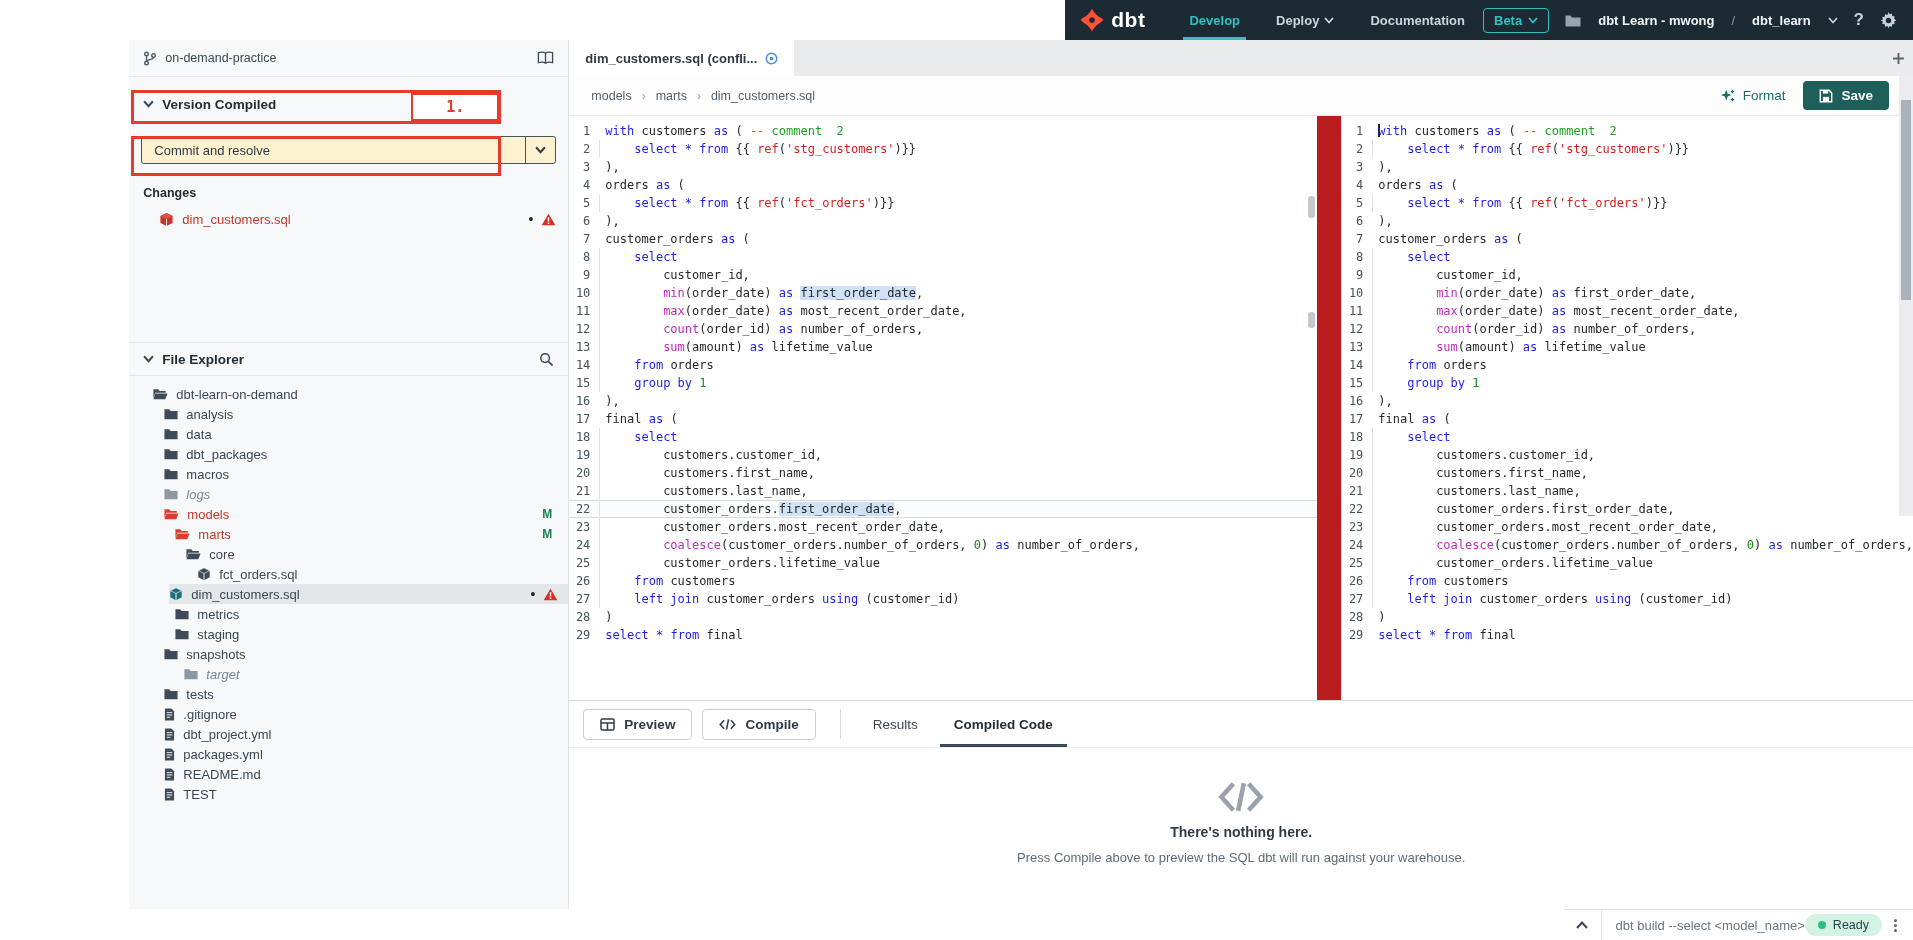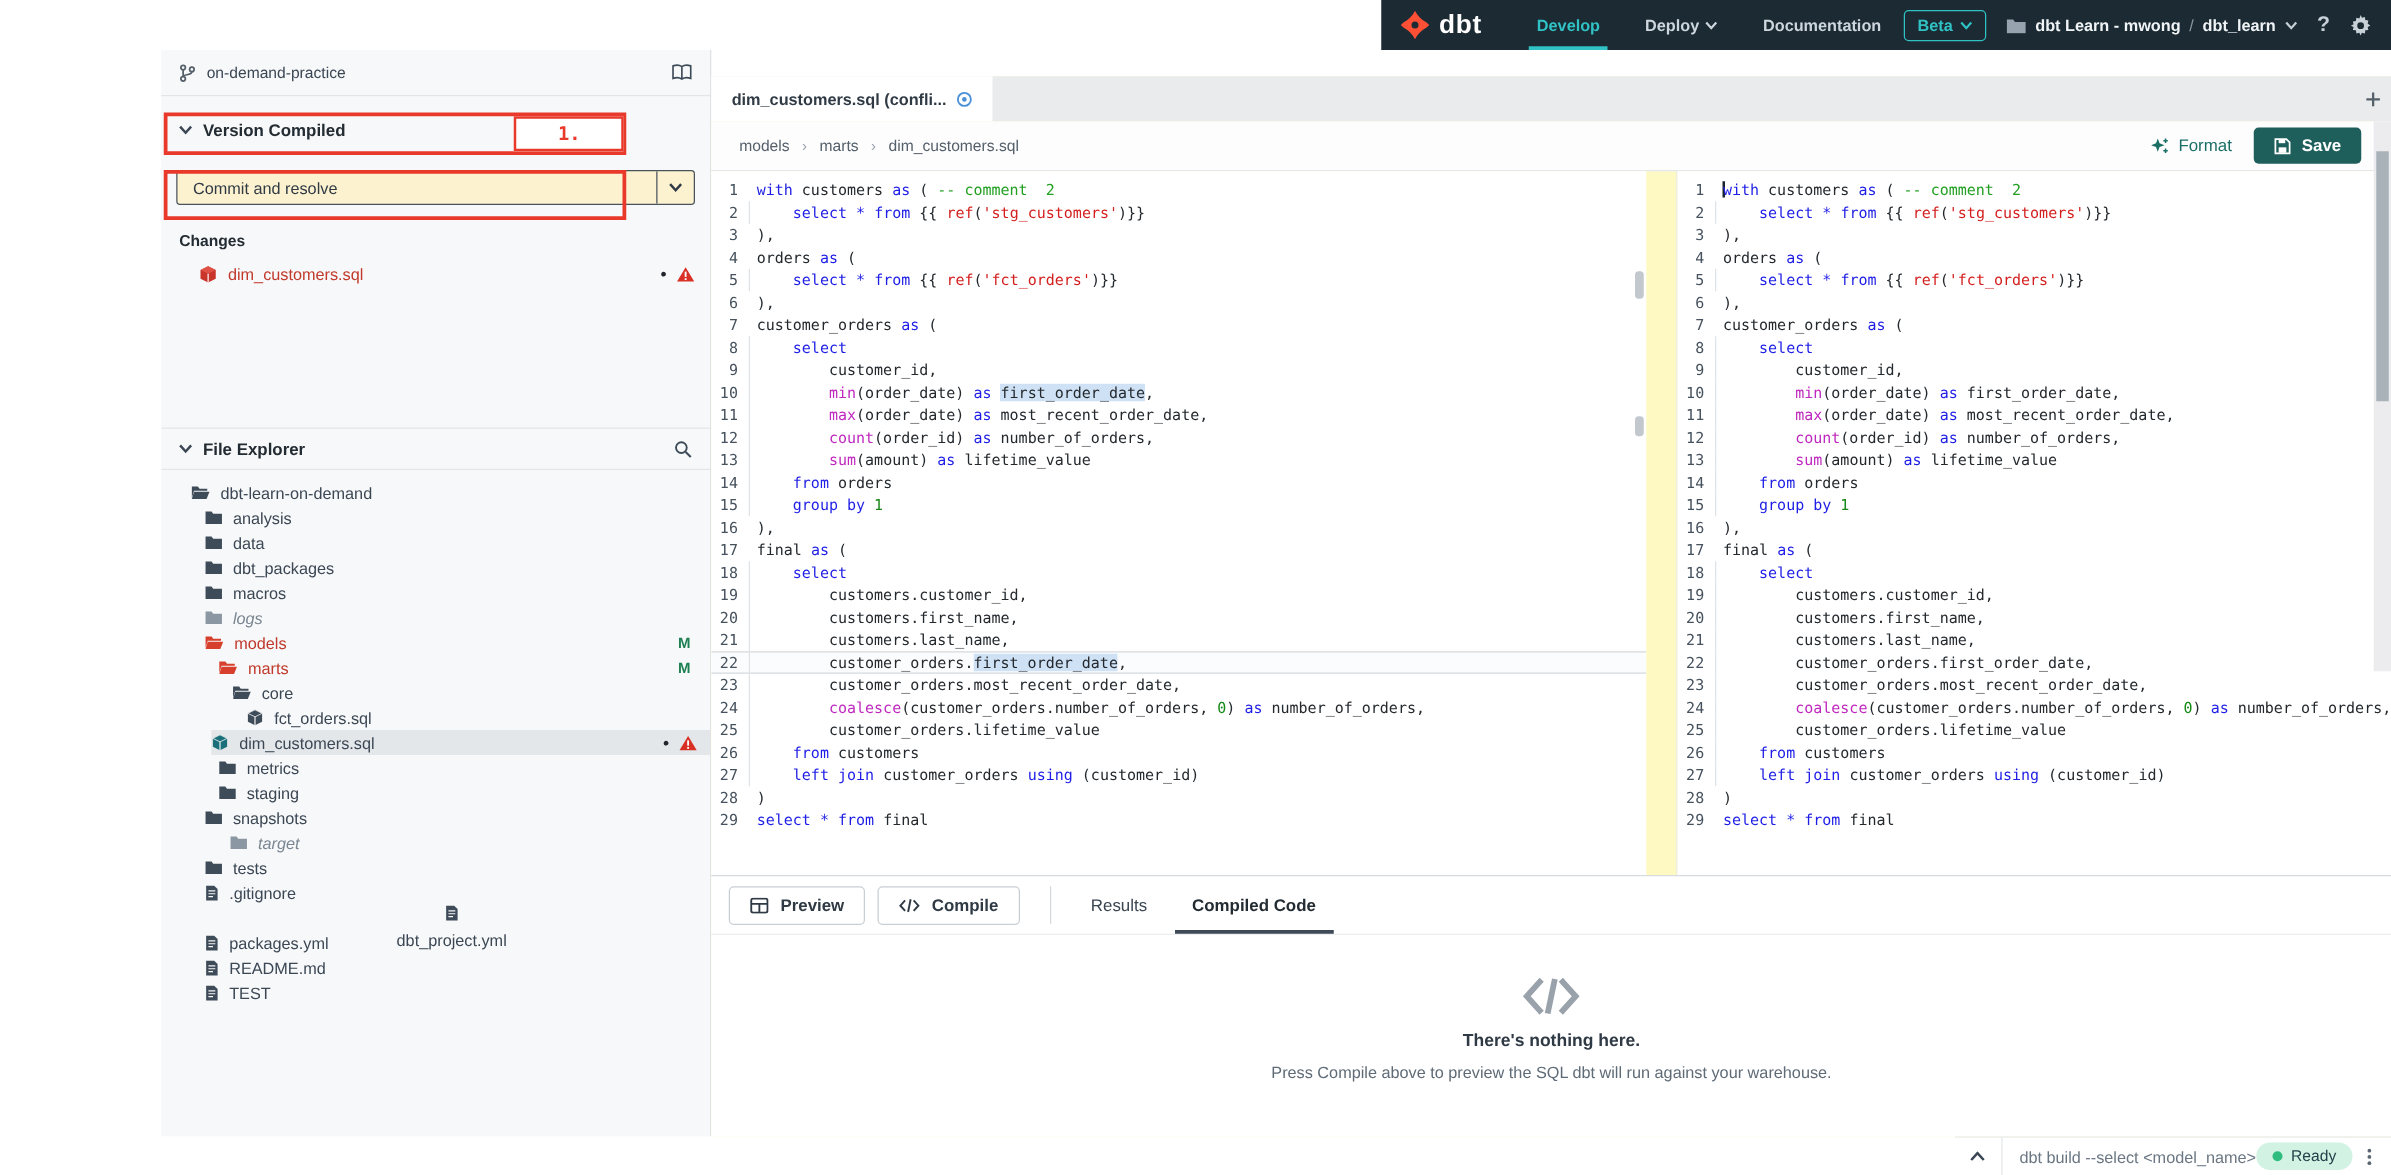--- a/index.html
+++ b/index.html
@@ -9,21 +9,21 @@
   
   .topnav { height:40px; background:#1b2a33; display:flex; align-items:stretch; color:#e7edf1; flex:0 0 auto; }
   .logo-wrap { display:flex; align-items:center; gap:6px; padding:0 26px 0 14px; }
   .logo-text { font-size:21px; font-weight:bold; color:#fff; letter-spacing:.5px; }
   .nav-items { display:flex; align-items:stretch; }
   .nav-item { display:flex; align-items:center; gap:5px; padding:0 18px; font-size:13px; font-weight:bold; color:#cdd6dc; position:relative; cursor:pointer; }
   .nav-item.active { color:#30c2c4; }
   .nav-item.active::after { content:""; position:absolute; left:12px; right:12px; bottom:0; height:3px; background:#30c2c4; }
   .topnav-right { margin-left:auto; display:flex; align-items:center; gap:16px; padding-right:16px; }
   .beta-btn { display:flex; align-items:center; gap:6px; border:1.5px solid #30c2c4; color:#30c2c4; font-size:13px; font-weight:bold; border-radius:4px; padding:4px 10px; cursor:pointer; }
-  .acct { display:flex; align-items:center; gap:7px; font-size:13px; font-weight:bold; color:#f0f4f6; }
+  .acct { display:flex; align-items:center; gap:17px; font-size:13px; font-weight:bold; color:#f0f4f6; }
   .acct .sep { color:#8b98a2; font-weight:normal; }
   .icon-btn { color:#c8d1d8; font-size:16px; font-weight:bold; cursor:pointer; display:flex; align-items:center; }
 
   
   .main-row { flex:1; display:flex; min-height:0; }
 
   
   .sidebar { width:440px; flex:0 0 auto; background:#f7f8f9; border-right:1px solid #dfe3e6; position:relative; font-size:13px; color:#3b4754; }
   .branch-row { height:37px; display:flex; align-items:center; gap:8px; padding:0 14px; border-bottom:1px solid #e3e6e9; font-size:12.5px; color:#3b4754; }
   .branch-row .spacer { flex:1; }
@@ -45,21 +45,21 @@
   .tree-row .badge { margin-left:auto; color:#1e8052; font-weight:bold; font-size:12px; padding-right:6px; }
   .tree-row.italic .t-name { font-style:italic; color:#7a8692; }
   .tree-row.red .t-name { color:#c0392b; }
   
   .anno-box { position:absolute; border:3px solid #e8392a; pointer-events:none; }
   .anno-box1 { left:2px; top:50px; width:370px; height:34px; }
   .anno-box2 { left:2px; top:96px; width:370px; height:40px; }
   .anno-label { position:absolute; left:282px; top:53px; width:88px; height:28px; background:#fff; border:2.5px solid #e8392a; color:#e8392a; font-family:"DejaVu Sans Mono", monospace; font-weight:bold; font-size:15px; display:flex; align-items:center; justify-content:center; pointer-events:none; z-index:3; }
 
   
-  .workspace { flex:1; display:flex; flex-direction:column; min-width:0; position:relative; background:#fef9c3;margin-top:21px; }
+  .workspace { flex:1; display:flex; flex-direction:column; min-width:0; position:relative; background:#b91c1c; }
   .tabstrip { height:36px; background:#e9ebed; display:flex; align-items:stretch; flex:0 0 auto; position:relative; }
   .tab { background:#fff; display:flex; align-items:center; gap:8px; padding:0 16px; font-size:13px; font-weight:bold; color:#2f3a45; cursor:pointer; }
   .new-tab { position:absolute; right:8px; top:0; bottom:0; display:flex; align-items:center; color:#55606b; font-size:18px; cursor:pointer; }
   .toolbar { height:40px; border-bottom:1px solid #e5e8ea; display:flex; align-items:center; padding:0 14px 0 22px; flex:0 0 auto; background:#fdfdfe; }
   .crumbs { display:flex; align-items:center; gap:10px; font-size:12.5px; color:#55606b; }
   .crumb-sep { color:#9aa4ae; font-size:12px; }
   .toolbar-right { margin-left:auto; display:flex; align-items:center; gap:18px; padding-right:10px; }
   .format-btn { display:flex; align-items:center; gap:7px; color:#1a6e66; font-size:13.5px; cursor:pointer; }
   .save-btn { display:flex; align-items:center; gap:8px; background:#1e5f5b; color:#fff; font-size:13.5px; font-weight:bold; border:none; border-radius:4px; padding:7px 16px; cursor:pointer; }
 
@@ -375,21 +375,21 @@
           </div>
           <div class="tree-row" style="padding-left: 35px;">
             <span>
               <svg width="11" height="13" viewBox="0 0 12 14">
                 <path d="M1 .5 h7 l3 3 v10 h-10 z" fill="#3e4b59"></path>
                 <path d="M3 5 h6 M3 7.5 h6 M3 10 h4" stroke="#f7f8f9" stroke-width="1"></path>
               </svg>
             </span>
             <span class="t-name">.gitignore</span>
           </div>
-          <div class="tree-row" style="padding-left: 35px; flex-direction: column;">
+          <div class="tree-row" style="padding-left: 35px;">
             <span>
               <svg width="11" height="13" viewBox="0 0 12 14">
                 <path d="M1 .5 h7 l3 3 v10 h-10 z" fill="#3e4b59"></path>
                 <path d="M3 5 h6 M3 7.5 h6 M3 10 h4" stroke="#f7f8f9" stroke-width="1"></path>
               </svg>
             </span>
             <span class="t-name">dbt_project.yml</span>
           </div>
           <div class="tree-row" style="padding-left: 35px;">
             <span>

